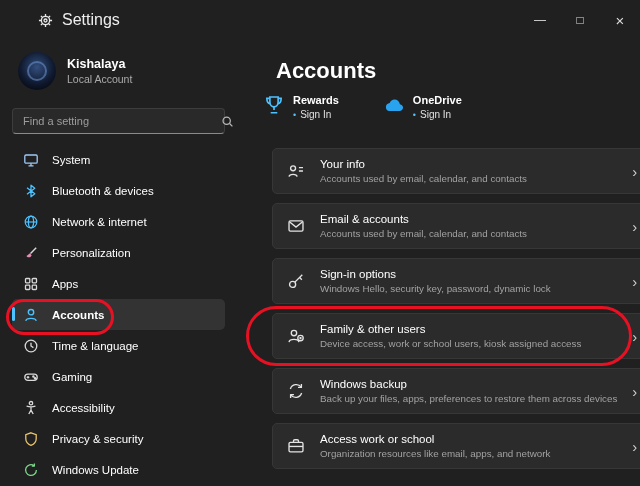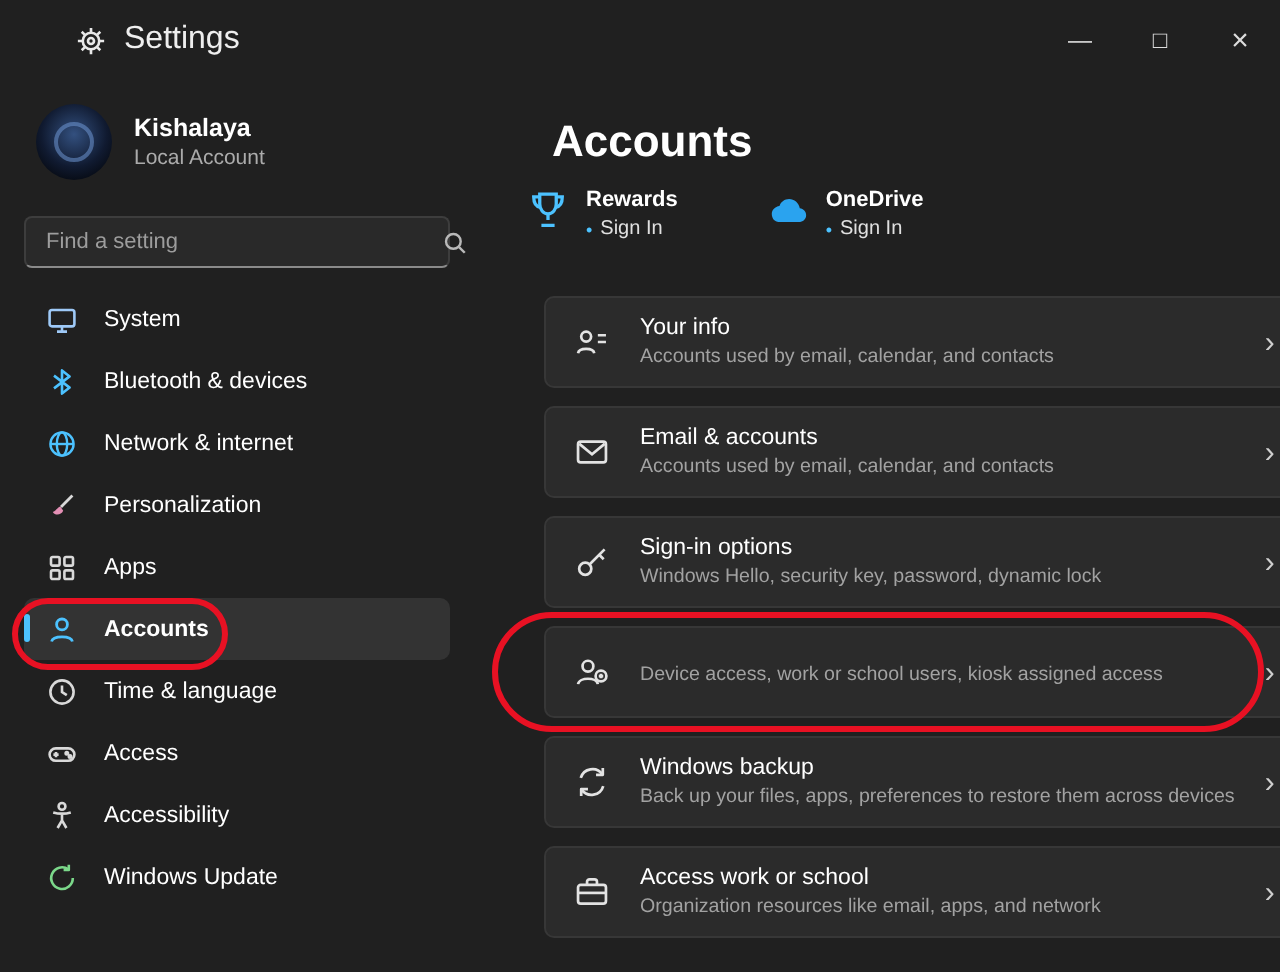--- a/index.html
+++ b/index.html
@@ -190,33 +190,41 @@
 
         <div class="nav-item">
           <span class="nicon">
             <svg viewBox="0 0 16 16" fill="none" stroke="#d9d9d9" stroke-width="1.3">
               <rect x="1.8" y="5.2" width="12.4" height="6.2" rx="3.1"></rect>
                 <path d="M5 7v2.6M3.7 8.3h2.6"></path>
               <circle cx="10.4" cy="7.6" r="0.6" fill="#d9d9d9"></circle>
                 <circle cx="12" cy="9.2" r="0.6" fill="#d9d9d9"></circle>
             </svg>
             </span>
-          <span>Access</span>
+          <span>Gaming</span>
         </div>
 
         <div class="nav-item">
           <span class="nicon">
             <svg viewBox="0 0 16 16" fill="none" stroke="#d9d9d9" stroke-width="1.3">
               <circle cx="8" cy="3.2" r="1.7"></circle>
                 <path d="M3.6 6.2 C6.4 7 9.6 7 12.4 6.2 M8 7v3.2 M8 10.2 L5.8 14 M8 10.2 L10.2 14"></path>
             </svg>
             </span>
           <span>Accessibility</span>
         </div>
 
+        <div class="nav-item">
+          <span class="nicon">
+            <svg viewBox="0 0 16 16" fill="none" stroke="#e9c46a" stroke-width="1.3">
+              <path d="M8 1.8 L13.2 3.6 V7.8 C13.2 11.2 11 13.2 8 14.4 C5 13.2 2.8 11.2 2.8 7.8 V3.6 Z"></path>
+            </svg>
+            </span>
+          <span>Privacy &amp; security</span>
+        </div>
 
         <div class="nav-item">
           <span class="nicon">
             <svg viewBox="0 0 16 16" fill="none" stroke="#7bd88a" stroke-width="1.3" stroke-linejoin="round">
               <path d="M13.4 8 A5.4 5.4 0 1 1 11.2 3.7"></path>
                 <path d="M11.4 1.4 L11.4 4 L8.8 4"></path>
             </svg>
             </span>
           <span>Windows Update</span>
         </div>
@@ -309,20 +317,21 @@
         <div class="row">
           <span class="ricon">
             <svg viewBox="0 0 16 16" fill="none" stroke="#e3e3e3" stroke-width="1.2">
               <circle cx="6.2" cy="5.4" r="2.4"></circle>
                 <path d="M1.8 13.4 C2.3 10.2 10.1 10.2 10.6 13.4"></path>
               <circle cx="12" cy="9.8" r="2.4"></circle>
                 <path d="M12 8.8v2M11 9.8h2"></path>
             </svg>
             </span>
           <div class="rtext">
+            <div class="rtitle">Family &amp; other users</div>
             <div class="rsub">Device access, work or school users, kiosk assigned access</div>
           </div>
           <span class="rchev">›</span>
         </div>
 
         <div class="row">
           <span class="ricon">
             <svg viewBox="0 0 16 16" fill="none" stroke="#e3e3e3" stroke-width="1.2" stroke-linejoin="round">
               <path d="M3 6.2 A5.4 5.4 0 0 1 12.6 4.6 M13 9.8 A5.4 5.4 0 0 1 3.4 11.4"></path>
               <path d="M12.8 1.8v3h-3M3.2 14.2v-3h3"></path>

